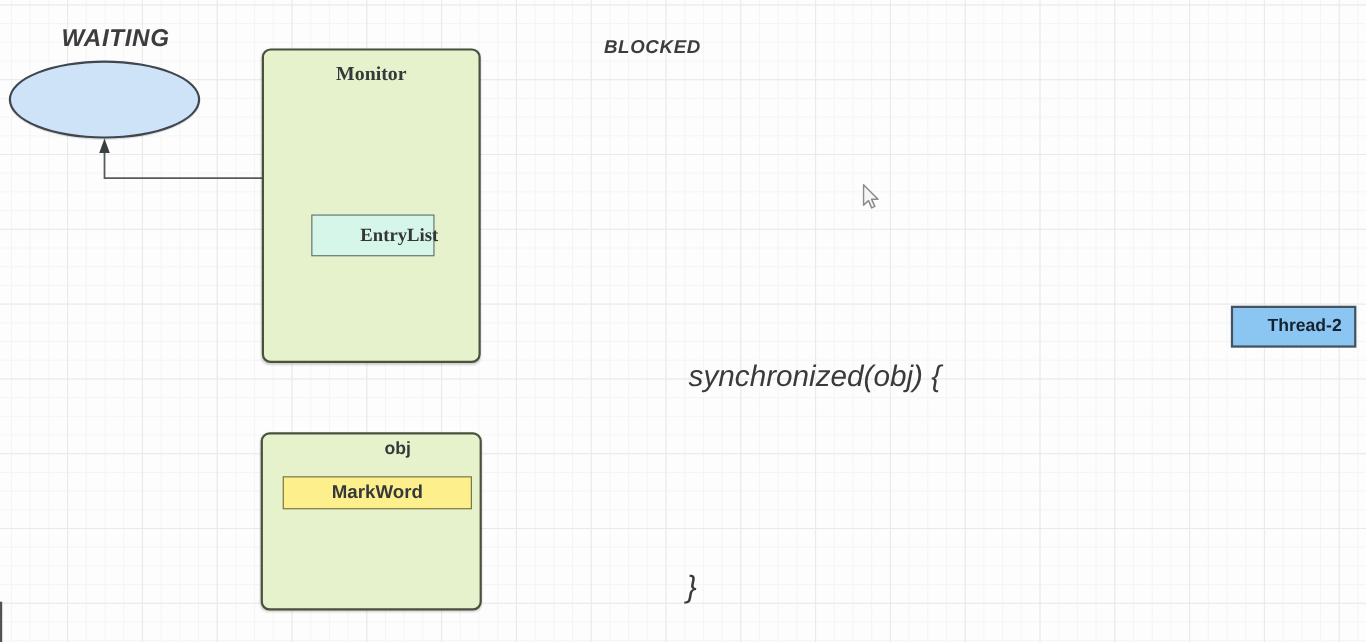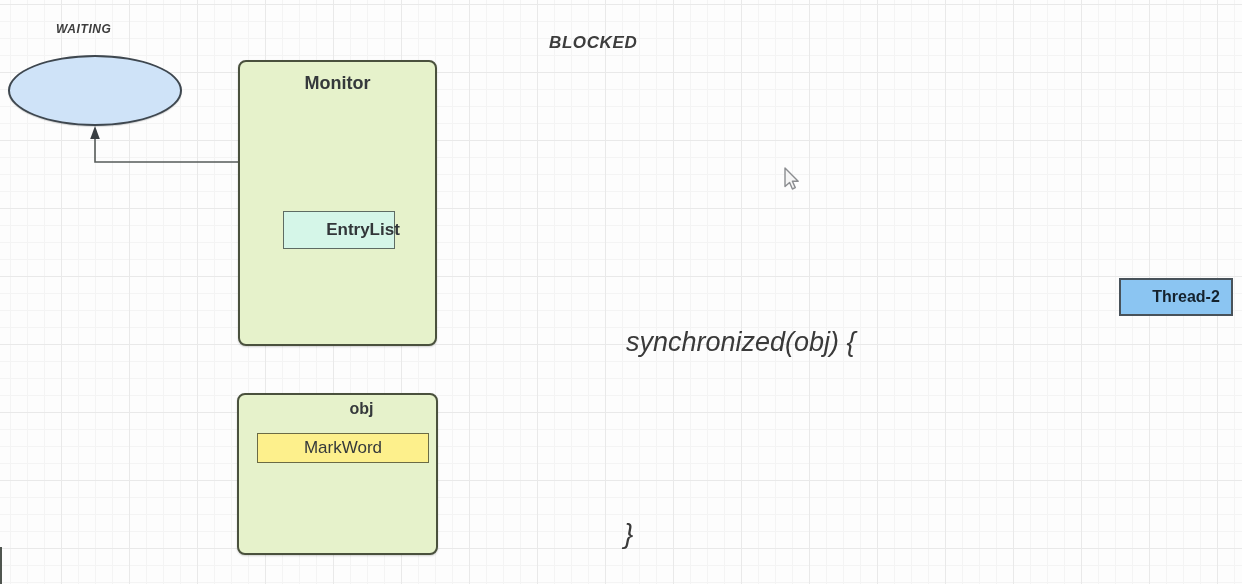--- a/index.html
+++ b/index.html
@@ -16,39 +16,39 @@
       linear-gradient(90deg,#f4f4f4 1px, transparent 1px);
     background-size:68px 68px,68px 68px,17px 17px,17px 17px;
     background-position:0 4px,61px 0,0 4px,10px 0;
     color:var(--text);
   }
   .state-label{
     position:absolute;
     font-weight:bold;font-style:italic;
     color:#3d3d3d;letter-spacing:.6px;
   }
-  .waiting{left:56px;top:22px;font-size:12px;}
+  .waiting{left:56px;top:22px;font-size:22px;}
   .blocked{left:549px;top:33px;font-size:17px;}
   .ellipse{
     position:absolute;left:8px;top:55px;width:170px;height:67px;
     background:var(--blue-ellipse-fill);
     border:2.5px solid var(--blue-ellipse-stroke);
     border-radius:50%;
     box-shadow:0 1px 1px rgba(0,0,0,.15);
   }
   .connector{position:absolute;left:0;top:0;width:100%;height:100%;pointer-events:none;}
   .green-box{
     position:absolute;
     background:var(--accent-green-fill);
     border:2.5px solid var(--accent-green-stroke);
     border-radius:8px;
     box-sizing:border-box;
     box-shadow:0 1px 2px rgba(0,0,0,.18);
   }
-  .monitor-box{left:238px;top:60px;width:199px;height:286px;}
+  .monitor-box{left:238px;top:44px;width:199px;height:286px;font-family:Liberation Serif, serif;}
   .obj-box{left:237px;top:393px;width:201px;height:162px;}
   .box-title{
     text-align:center;font-weight:bold;color:#35393b;
   }
   .monitor-title{margin-top:11px;font-size:18px;}
   .obj-title{margin-top:5px;font-size:16px;margin-left:48px;}
   .slot{
     position:absolute;left:43px;width:112px;height:38px;
     background:var(--mint-fill);
     border:1.5px solid var(--mint-stroke);
@@ -58,21 +58,21 @@
   }
   .slot-waitset{top:88px;}
   .slot-entrylist{top:149px;padding-left:48px;}
   .slot-owner{top:211px;}
   .markword{
     position:absolute;left:18px;top:38px;width:172px;height:30px;
     background:var(--yellow-fill);
     border:1.5px solid var(--yellow-stroke);
     box-sizing:border-box;
     display:flex;align-items:center;justify-content:center;
-    font-weight:normal;font-size:17px;color:#35393b;
+    font-weight:bold;font-size:17px;color:#35393b;
   }
   .thread-box{
     position:absolute;left:1119px;top:278px;width:114px;height:38px;
     background:var(--thread-blue-fill);
     border:2px solid var(--thread-blue-stroke);
     box-sizing:border-box;
     display:flex;align-items:center;justify-content:center;
     font-weight:bold;font-size:16px;color:#14222e;padding-left:20px;
   }
   .code{

